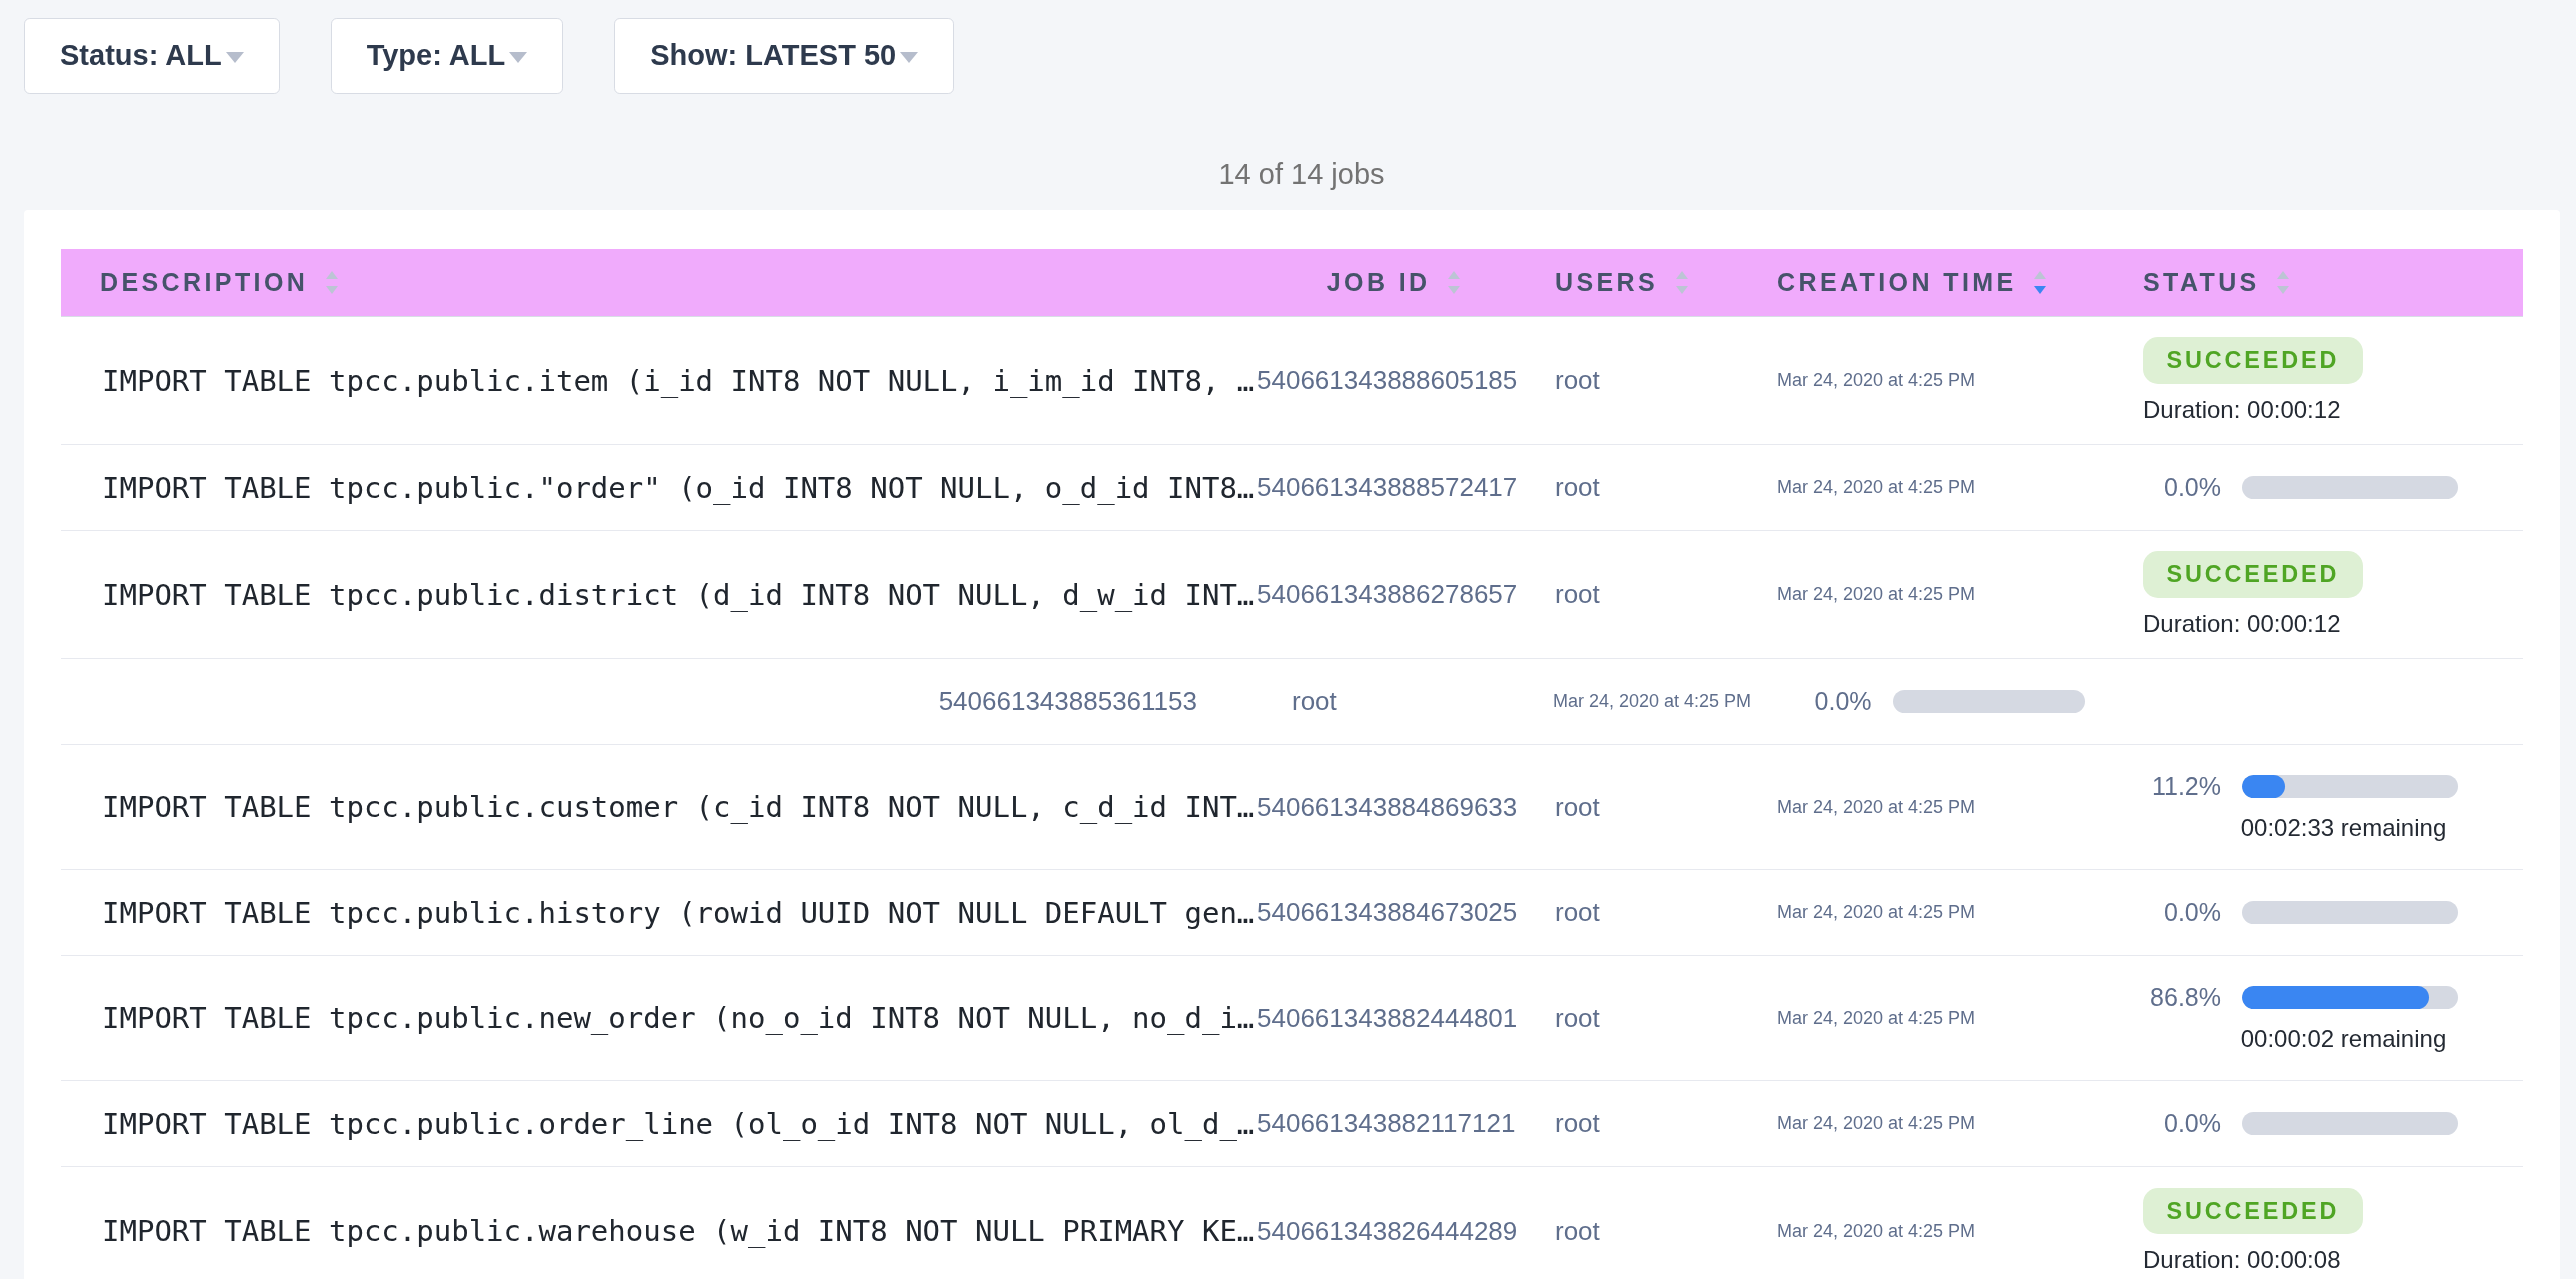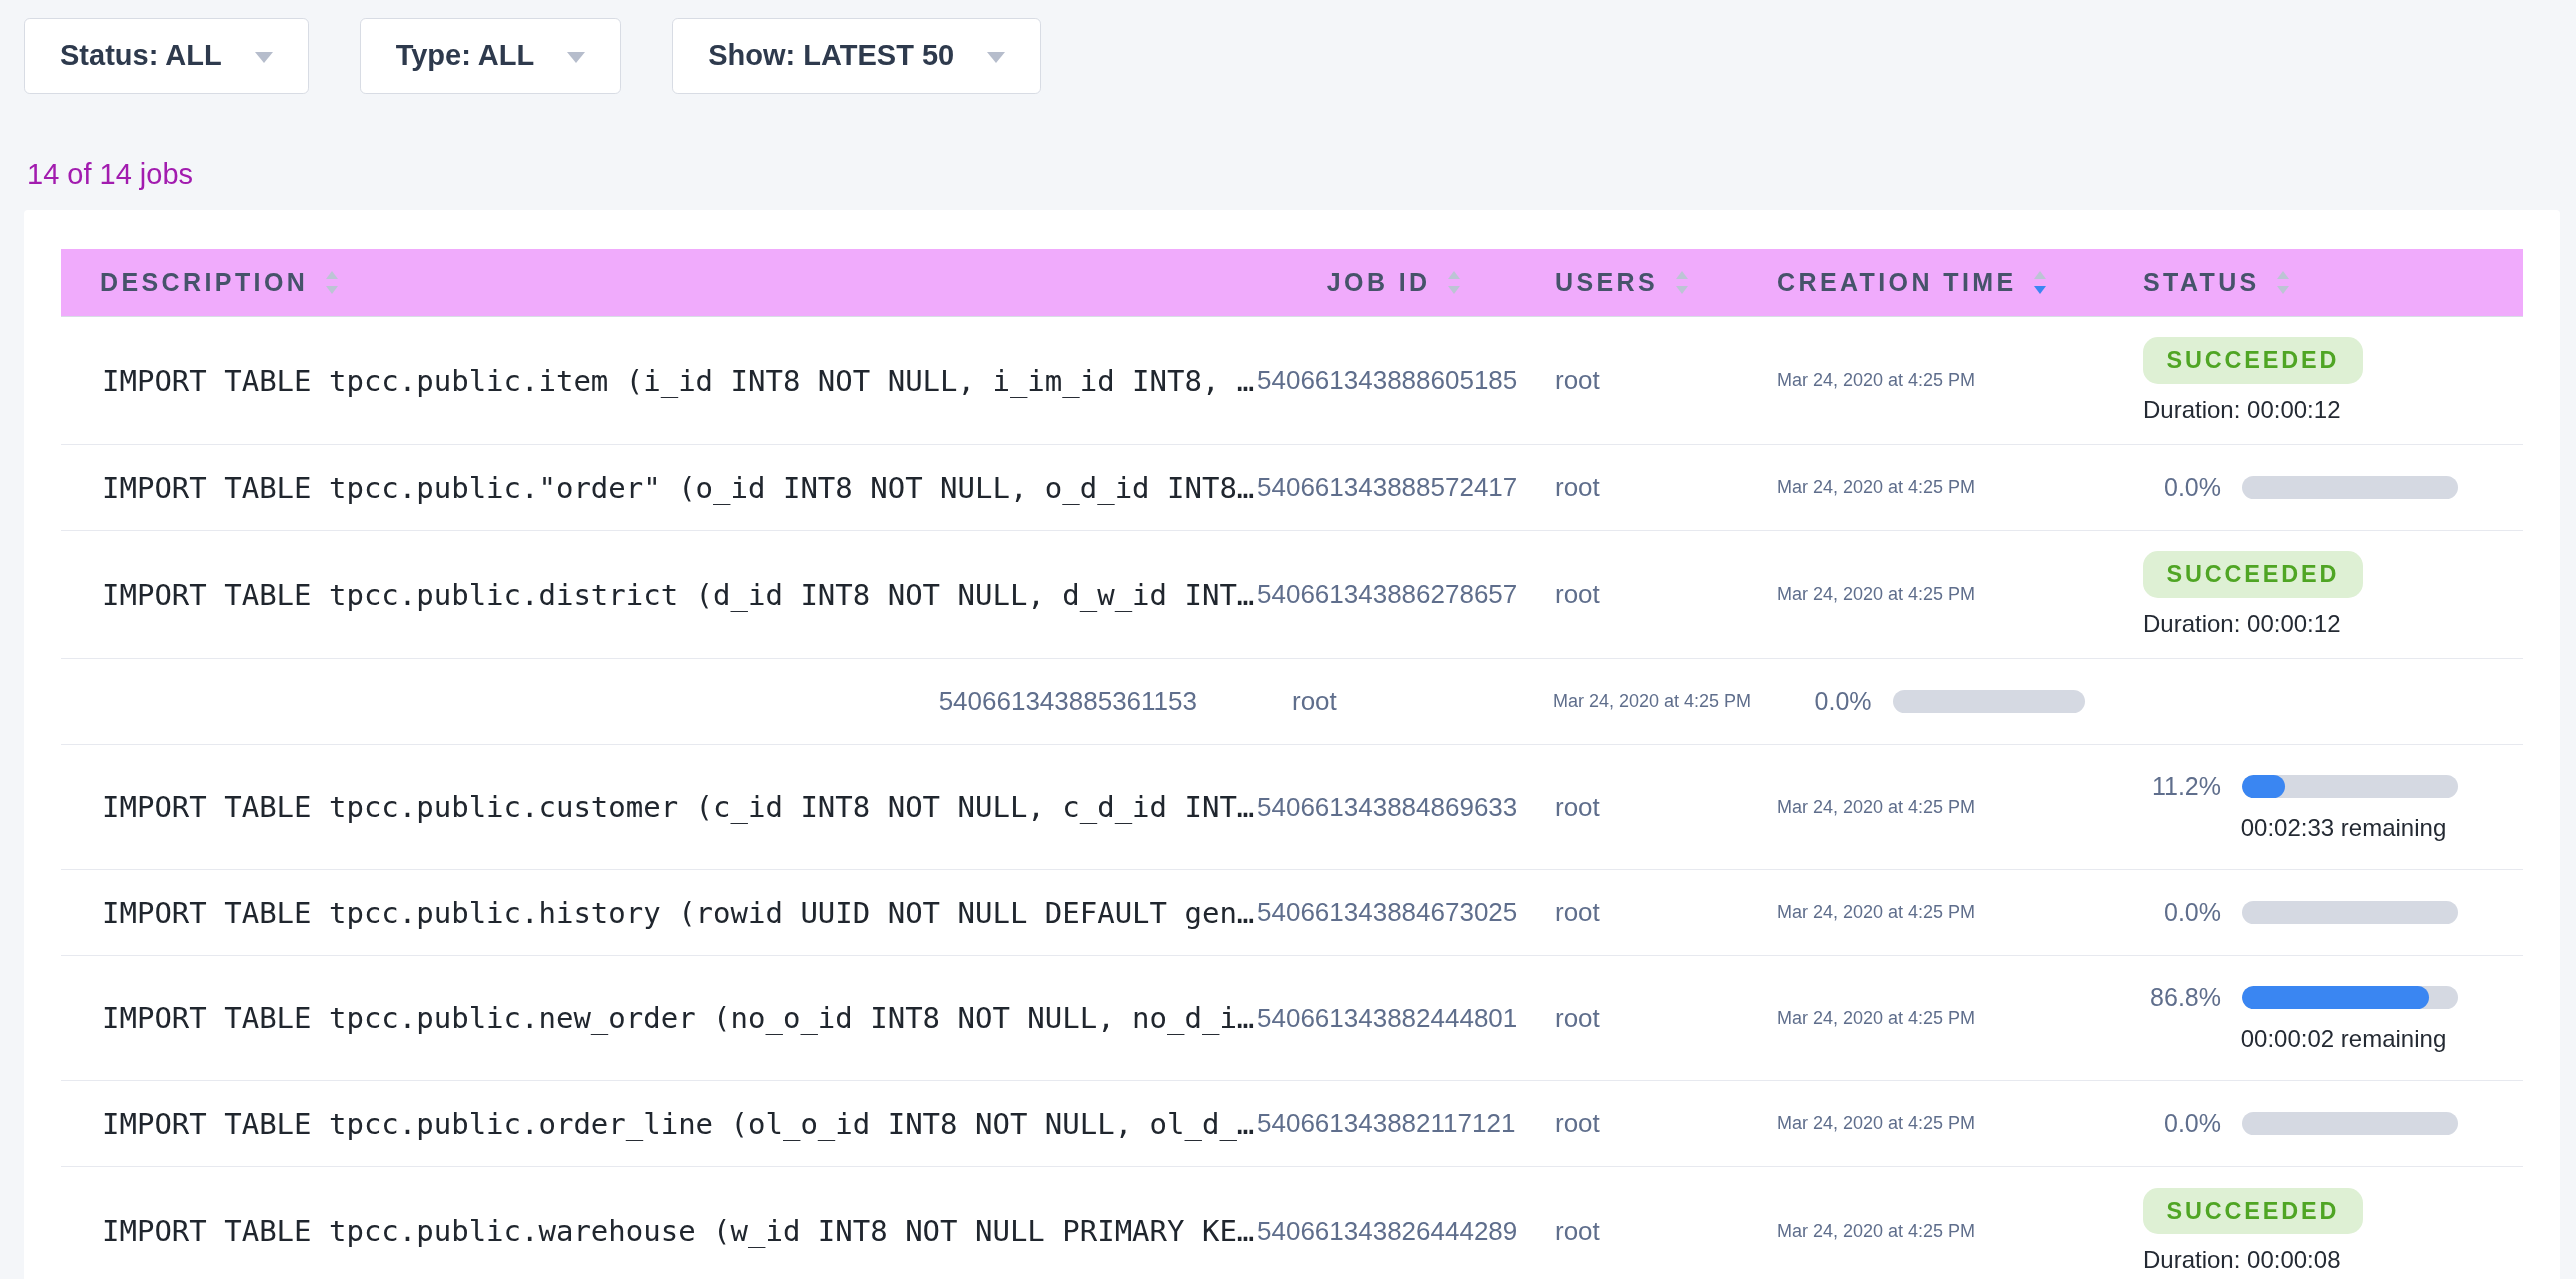--- a/index.html
+++ b/index.html
@@ -6,35 +6,35 @@
   html,body { width:2576px; height:1279px; overflow:hidden; }
   body {
     background:#f4f6f9;
     font-family:"Liberation Sans","DejaVu Sans",sans-serif;
     color:#2f3a4c;
   }
 
   
   .filters { display:flex; gap:51px; margin:17.5px 0 0 24px; }
   .dropdown {
-    display:inline-flex; align-items:center; gap:33px;
+    display:inline-flex; align-items:center; gap:4px;
     height:76px; padding:0 35px;
     background:#ffffff; border:1.9px solid #d8dce4; border-radius:5.8px;
     font-family:inherit; font-size:29px; font-weight:bold; color:#2e3a4d;
     cursor:pointer;
   }
   .caret {
     width:0; height:0;
     border-left:9.7px solid transparent; border-right:9.7px solid transparent;
     border-top:11.7px solid #b6bdcc;
     margin-top:3.9px;
   }
 
   
-  .jobs-count { margin:64px 0 19.5px 27px; font-size:29px; color:#a21caf; }
+  .jobs-count { margin:64px 0 19.5px 27px; font-size:29px; color:#737373;text-align:center; }
 
   
   .card {
     margin-left:24px; width:2536px; height:1075px;
     background:#ffffff; border-radius:3.9px 3.9px 0 0;
     padding:39px 37px 0 37px;
     overflow:hidden;
   }
 
   .grid {

